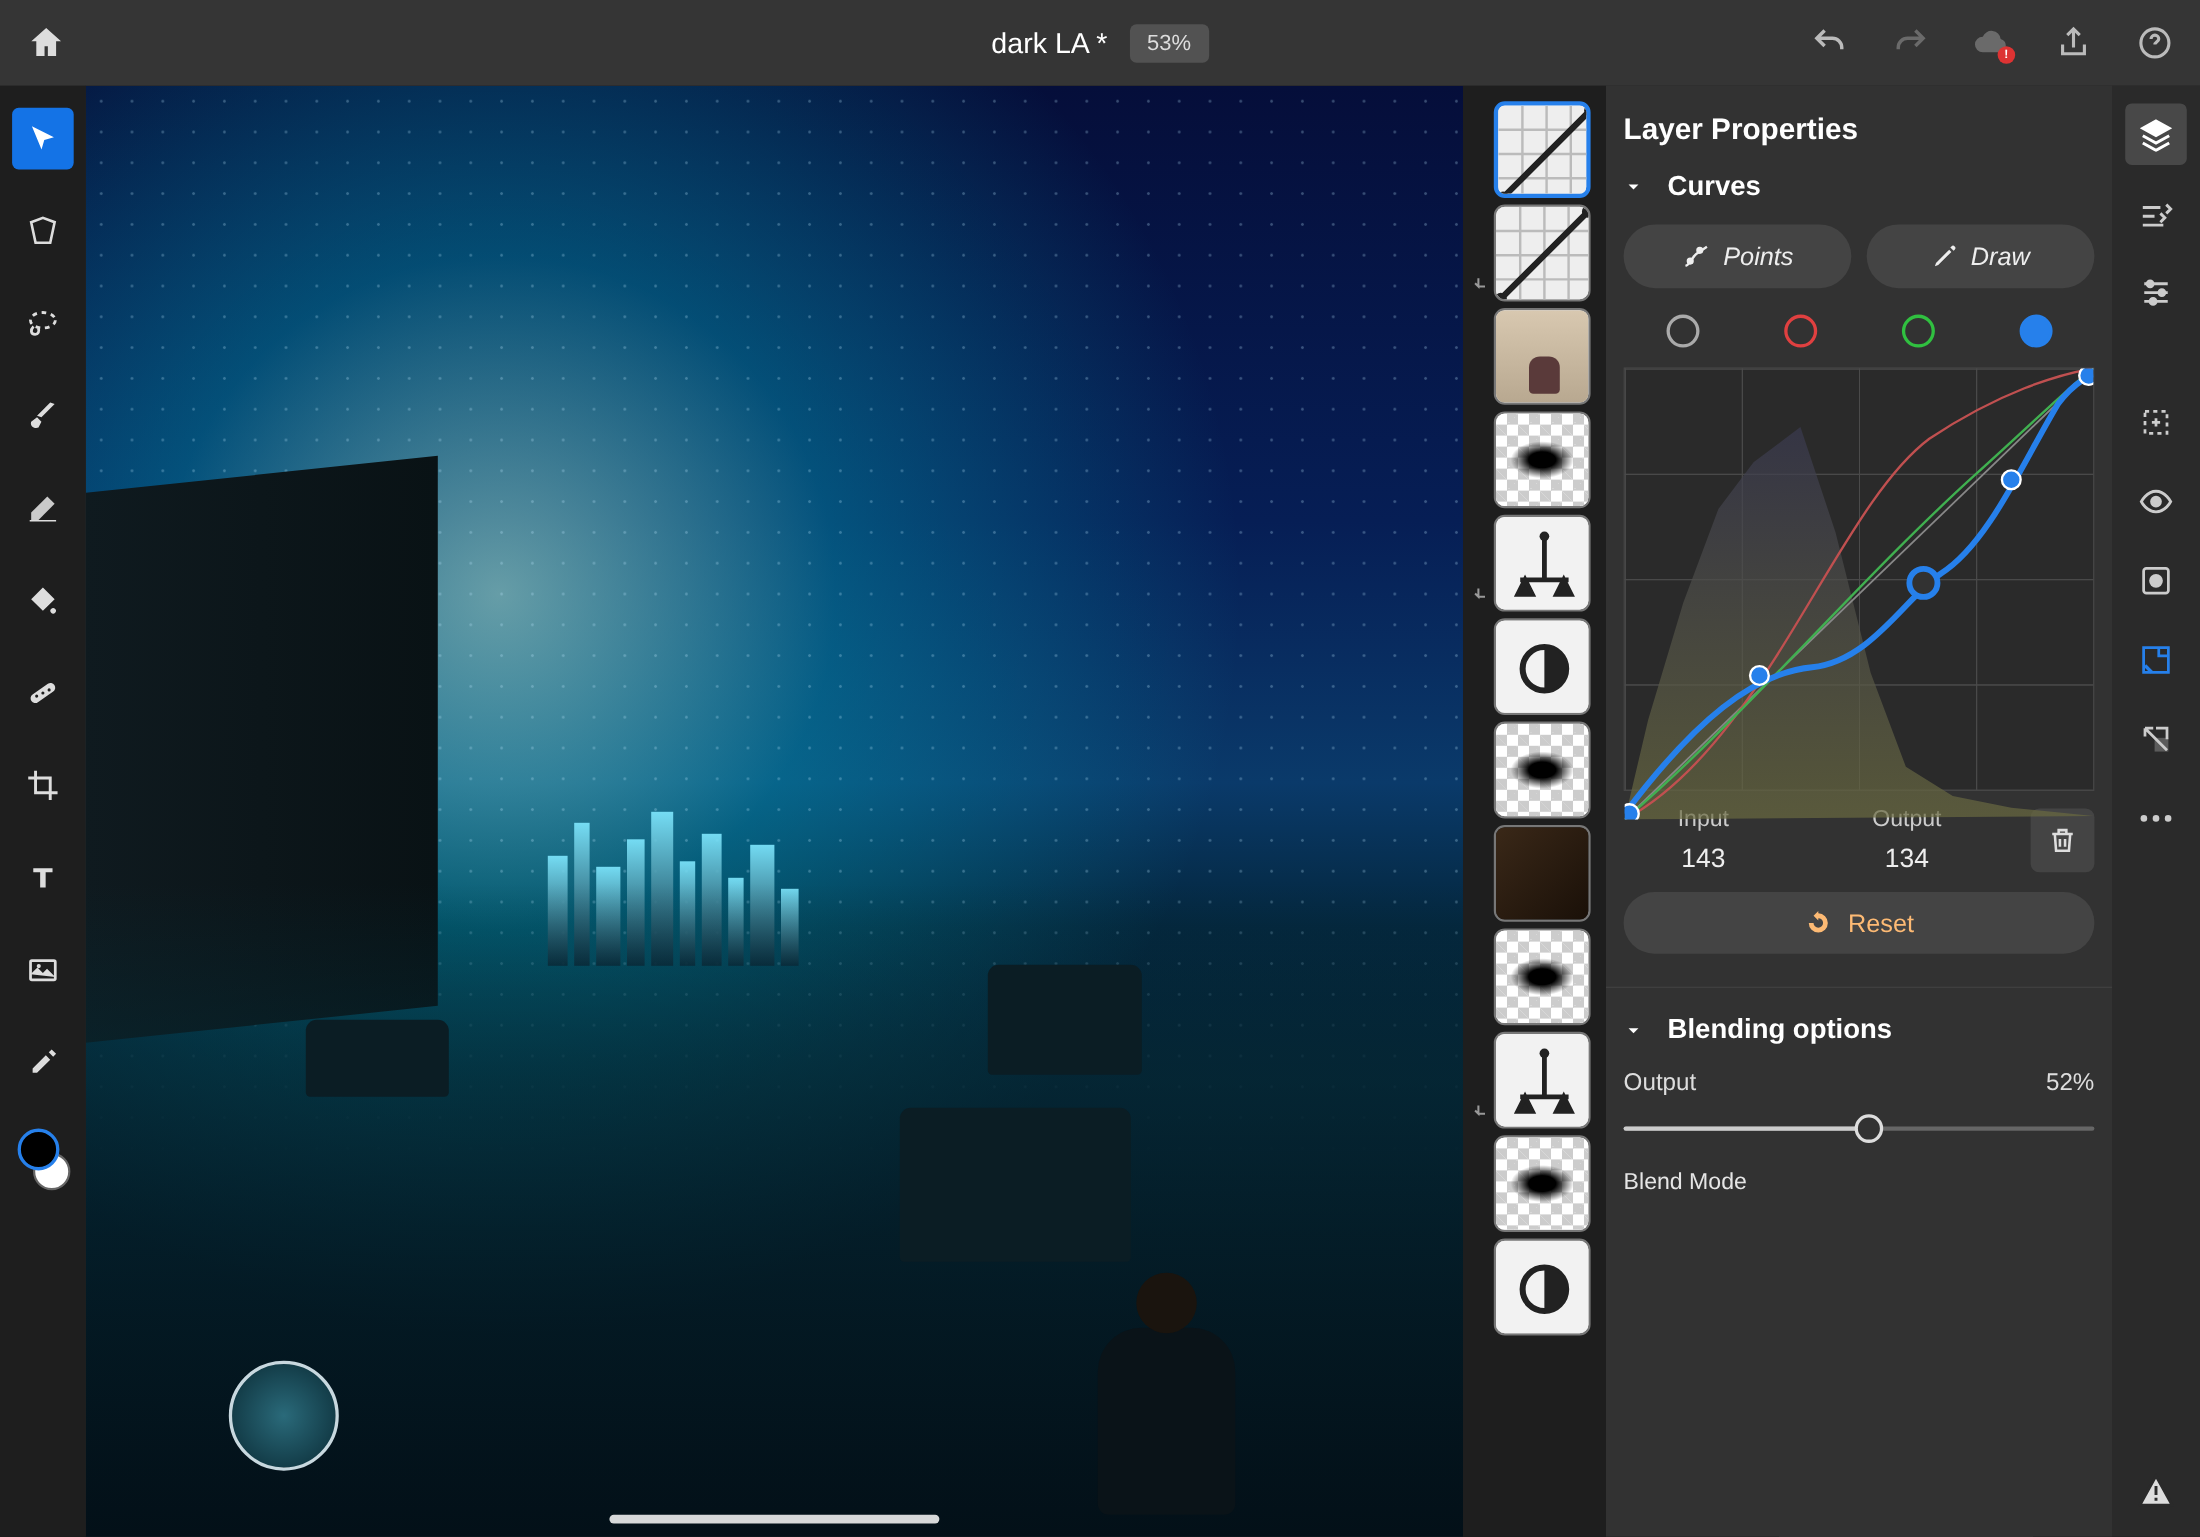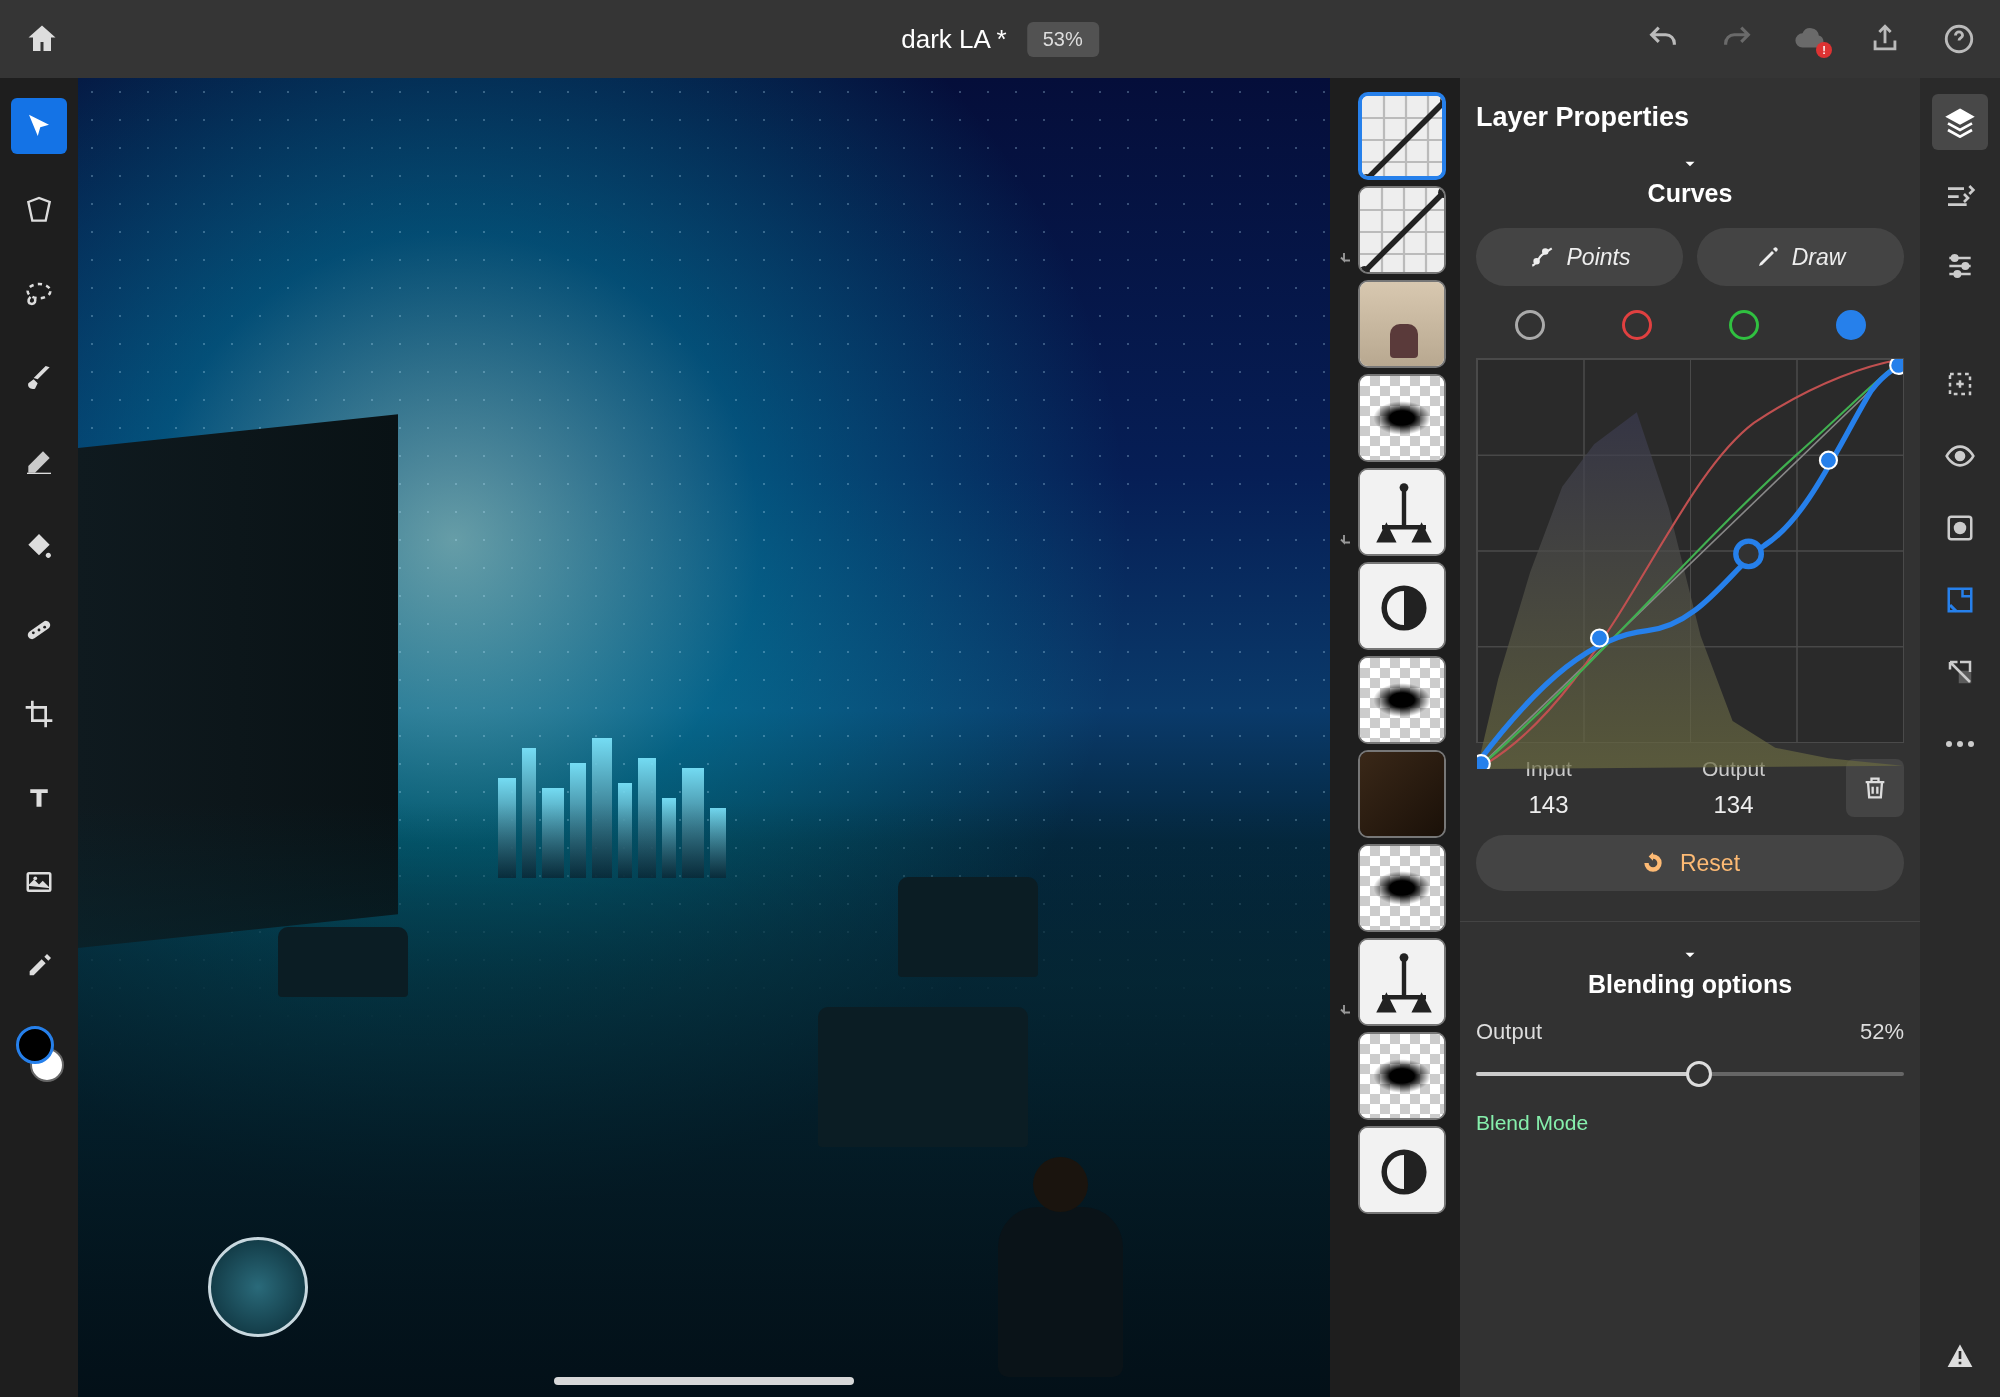--- a/index.html
+++ b/index.html
@@ -49,21 +49,21 @@
 .thumb { width:88px; height:88px; background:#f2f2f2; border:2px solid #777; border-radius:10px; position:relative; overflow:hidden;}
 .thumb.selected { border:4px solid #2680eb; }
 .transparency { background-image: linear-gradient(45deg,#ccc 25%,transparent 25%),linear-gradient(-45deg,#ccc 25%,transparent 25%),linear-gradient(45deg,transparent 75%,#ccc 75%),linear-gradient(-45deg,transparent 75%,#ccc 75%); background-size:20px 20px; background-position:0 0,0 10px,10px -10px,-10px 0; background-color:#fff;}
 
 
 #props { position:absolute; top:78px; left:1460px; bottom:0; width:460px; background:#323232; padding:24px 16px; overflow:hidden; }
 #props h1 { font-size:27px; font-weight:600; color:#fff; margin-bottom:22px;}
 .layer-name-row { display:flex; align-items:center; gap:14px; margin-bottom:28px;}
 .layer-name-row .smthumb { width:42px; height:42px; background:#ddd; border:1px solid #666; border-radius:4px; position:relative;}
 .layer-name-row .name{ font-size:23px; color:#ddd;}
-.section-head { display:flex; align-items:center; gap:6px; font-size:25px; font-weight:600; color:#fff; margin-bottom:20px;flex-direction:column;}
+.section-head { display:flex; align-items:center; gap:22px; font-size:25px; font-weight:600; color:#fff; margin-bottom:20px;}
 .mode-buttons { display:flex; gap:14px; margin-bottom:24px;}
 .mode-btn { flex:1; height:58px; background:#444; border:none; border-radius:30px; display:flex; align-items:center; justify-content:center; gap:12px; color:#eee; font-size:23px;font-style:italic;}
 .channel-row { display:flex; justify-content:space-around; margin-bottom:18px;}
 .ch { width:30px; height:30px; border-radius:50%; border:3px solid; background:transparent;}
 .ch.all{border-color:#aaa;} .ch.r{border-color:#e04040;} .ch.g{border-color:#30c040;} .ch.b{border-color:#2680eb; background:#2680eb;}
 
 #curve-box { width:100%; height:385px; background:#2a2a2a; border:1px solid #4a4a4a; position:relative; margin-bottom:14px;}
 #curve-box .grid { position:absolute; inset:0;}
 #curve-box .grid::before, #curve-box .grid::after { content:""; position:absolute; inset:0; background-image:linear-gradient(#4a4a4a 1px,transparent 1px),linear-gradient(90deg,#4a4a4a 1px,transparent 1px); background-size:25% 25%;}
 #curve-box svg{position:absolute; inset:0;}
@@ -73,21 +73,21 @@
 .io-col .lab{font-size:21px;color:#ccc; margin-bottom:10px;}
 .io-col .val{font-size:24px;color:#eee;}
 .trash-btn{width:58px;height:58px;background:#444;border-radius:8px;display:flex;align-items:center;justify-content:center;color:#ddd;}
 .reset-btn{width:100%;height:56px;background:#444;border-radius:28px;display:flex;align-items:center;justify-content:center;gap:14px;color:#fdba74;font-size:23px;margin-bottom:30px;}
 
 .opac-row{display:flex;justify-content:space-between;font-size:22px;color:#ddd;margin-bottom:14px;}
 .slider{position:relative;height:30px;margin-bottom:22px;}
 .slider .track{position:absolute;top:13px;left:0;right:0;height:4px;background:#666;border-radius:2px;}
 .slider .fill{position:absolute;top:13px;left:0;height:4px;background:#ccc;border-radius:2px;}
 .slider .knob{position:absolute;top:2px;width:26px;height:26px;border-radius:50%;background:#323232;border:3px solid #ddd;}
-.bm-label{font-size:21px;color:#86efac;margin-bottom:10px;}
+.bm-label{font-size:21px;color:#e5e5e5;margin-bottom:10px;}
 .bm-select{width:100%;height:54px;background:#444;border-radius:8px;display:flex;align-items:center;justify-content:space-between;padding:0 18px;font-size:22px;color:#eee;}
 
 
 #rightrail { position:absolute; top:78px; right:0; bottom:0; width:80px; background:#2a2a2a; display:flex; flex-direction:column; align-items:center; padding-top:16px; gap:16px;}
 #rightrail .rtool{width:56px;height:56px;display:flex;align-items:center;justify-content:center;color:#ccc;border-radius:6px;}
 #rightrail .rtool.active{background:#484848;color:#fff;}
 #rightrail .spacer{flex:1;}
 #rightrail .warn{color:#ddd; margin-bottom:14px;}
 
 svg{display:block;}

